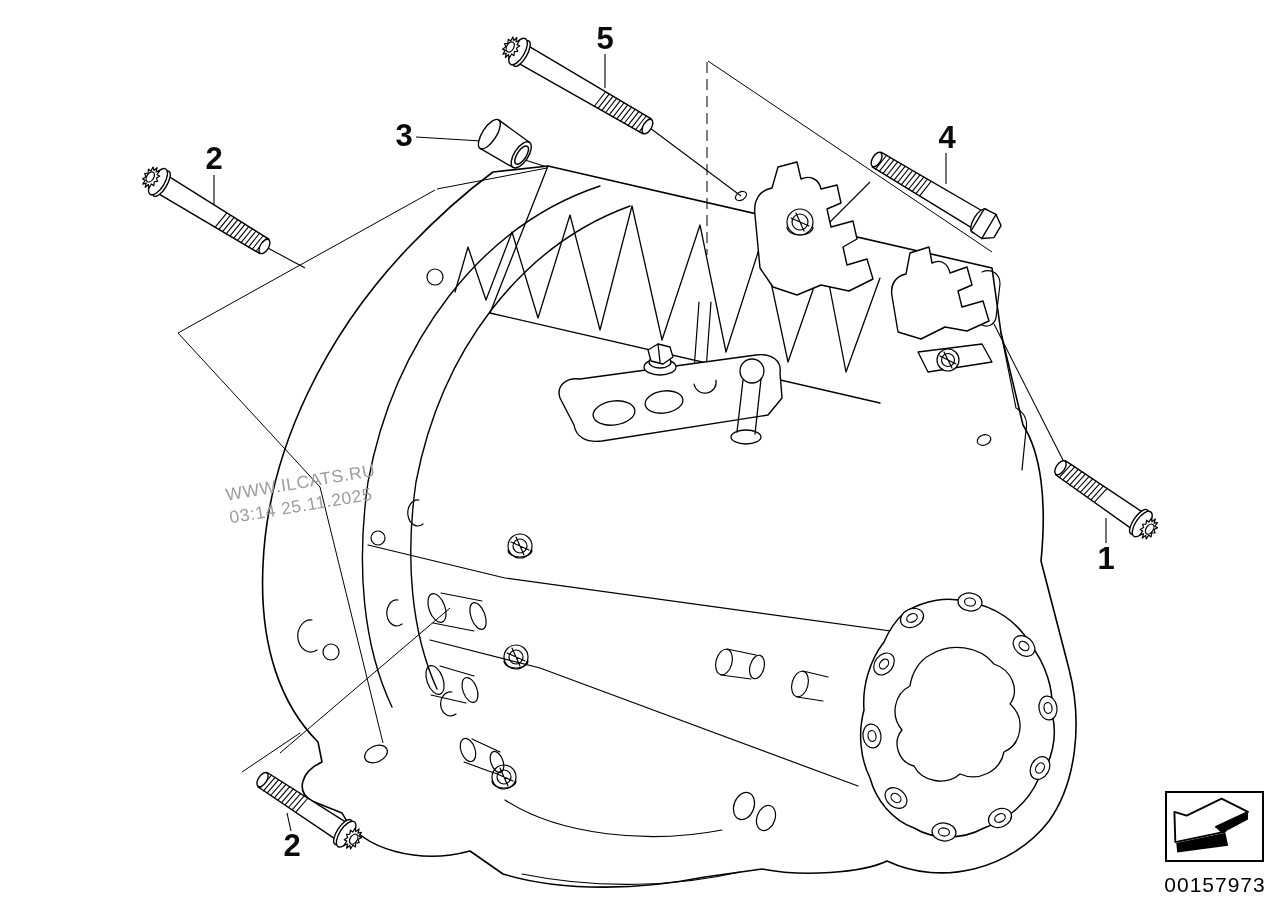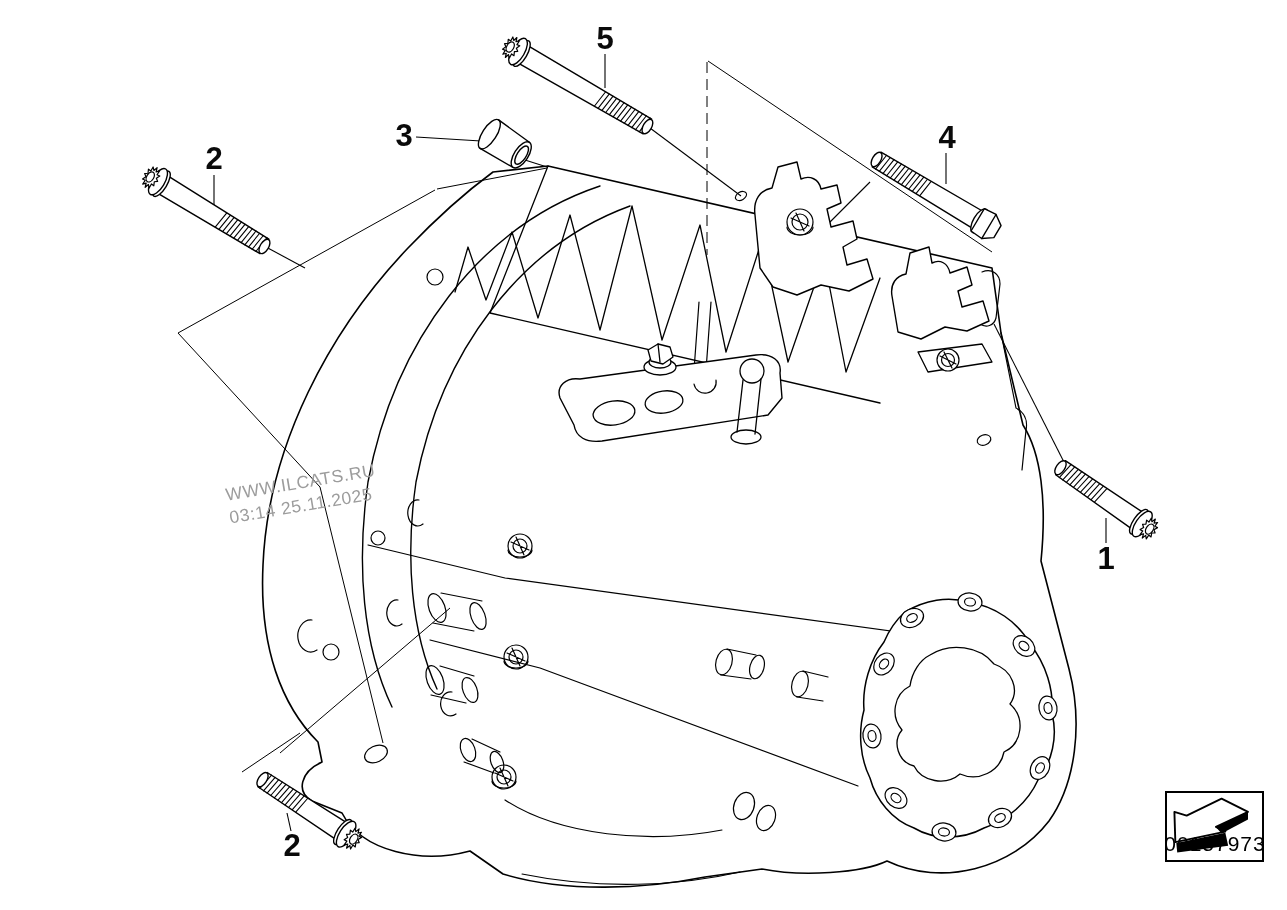--- a/index.html
+++ b/index.html
@@ -17,21 +17,21 @@
   .co3{left:947px;top:137px;} .co4{left:1106px;top:558px;} .co5{left:292px;top:845px;}
   .watermark{
     position:absolute;left:224px;top:484px;transform:rotate(-9.5deg);transform-origin:left top;
     font-size:17.5px;line-height:1.3;letter-spacing:.6px;white-space:nowrap;
   }
   .code-box{
     position:absolute;left:1165px;top:791px;width:99px;height:71px;
     border:2px solid #000;box-sizing:border-box;background:#fff;
   }
   .part-number{
-    position:absolute;left:1160px;top:832px;width:110px;text-align:center;
+    position:absolute;left:1160px;top:873px;width:110px;text-align:center;
     font-size:21px;letter-spacing:1px;
   }
 </style>
 </head>
 <body>
 
 <div class="stage">
 
   <svg width="1287" height="910" viewBox="0 0 1287 910">
 

